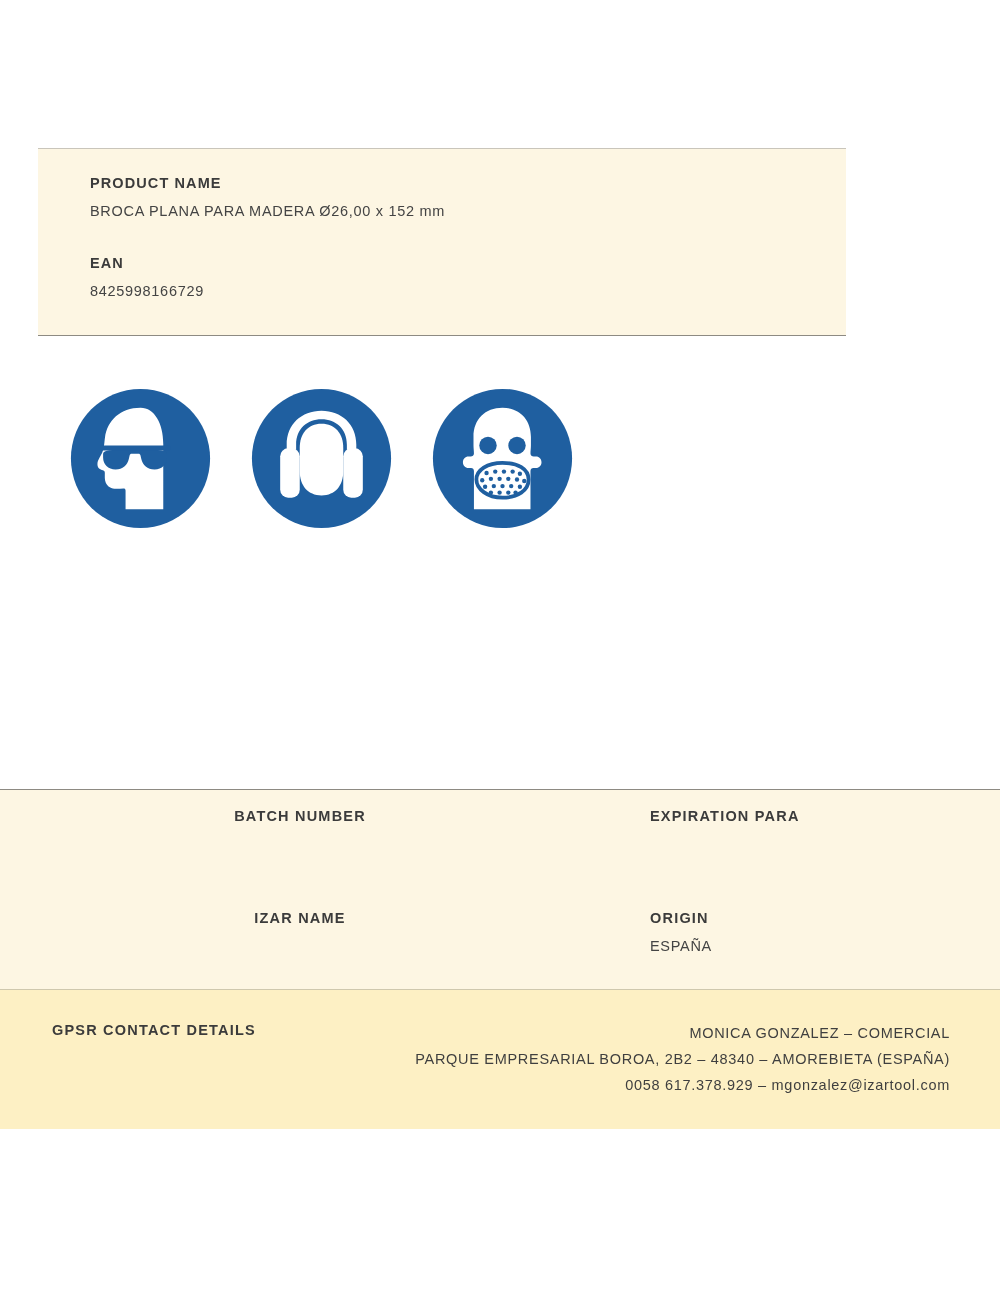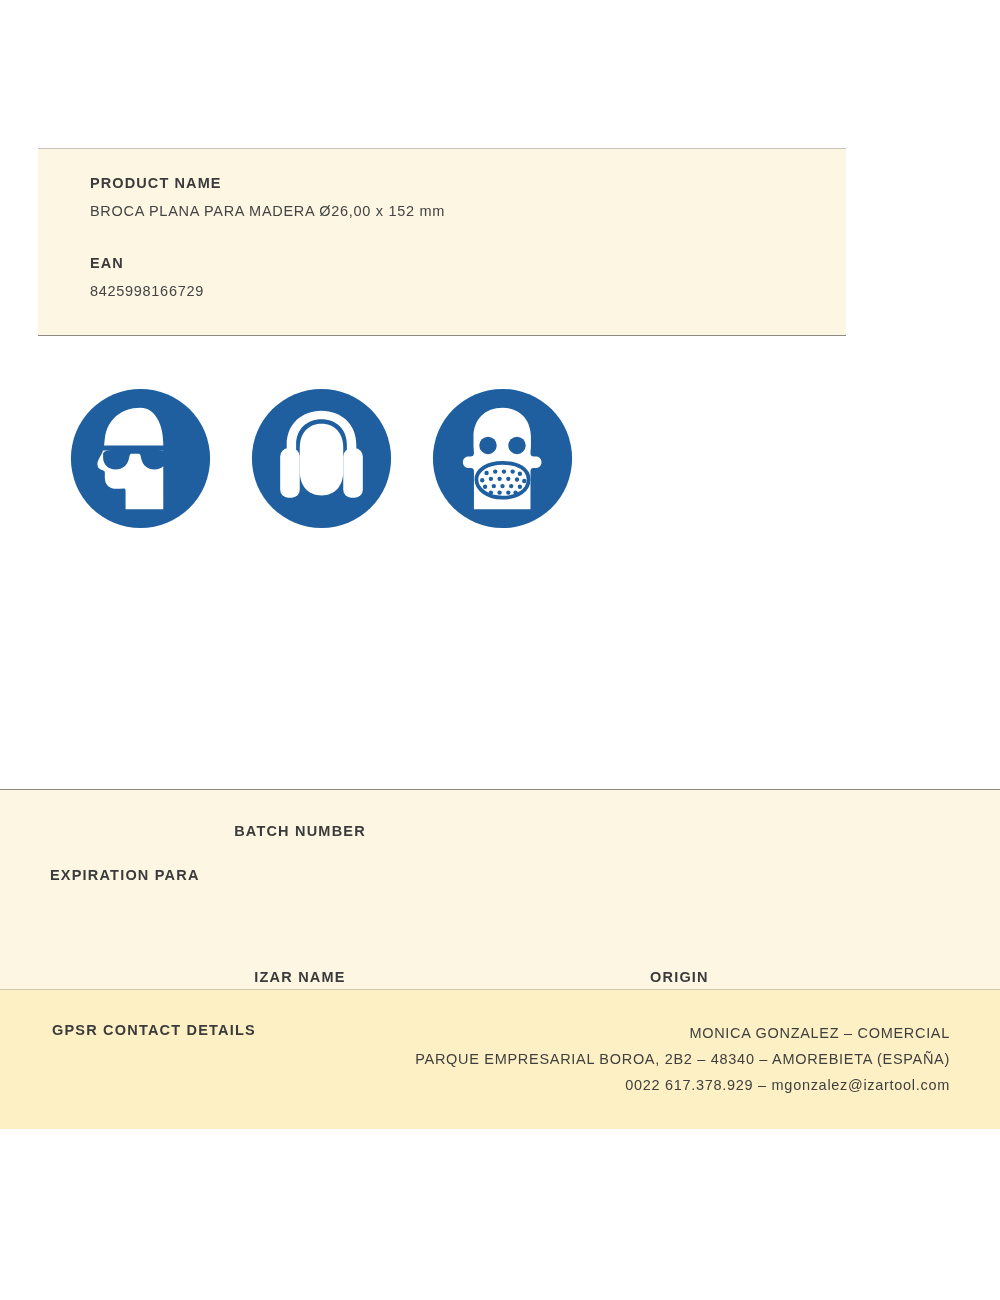--- a/index.html
+++ b/index.html
@@ -81,21 +81,21 @@
   }
   .info-row {
     display: flex;
     width: 100%;
   }
   .info-cell {
     text-align: center;
   }
   .cell-a { width: 600px; }
   .cell-b { width: 400px; text-align: left; padding-left: 50px;}
-  .info-row-1 { padding-top: 33px; flex-direction: column; }
+  .info-row-1 { padding-top: 18px; }
   .info-row-2 { padding-top: 58px; }
   .hdr {
     font-size: 14.5px;
     font-weight: bold;
     letter-spacing: 1.2px;
     color: #3b3b3b;
     margin: 0;
   }
   .val {
     font-size: 14.5px;
@@ -230,18 +230,18 @@
       </div>
     </div>
   </div>
 
   <div class="gpsr-band">
     <div class="gpsr-inner">
       <div class="gpsr-label">GPSR CONTACT DETAILS</div>
       <div class="gpsr-lines">
         <div>MONICA GONZALEZ – COMERCIAL</div>
         <div>PARQUE EMPRESARIAL BOROA, 2B2 – 48340 – AMOREBIETA (ESPAÑA)</div>
-        <div>0022 617.378.929 – mgonzalez@izartool.com</div>
+        <div>0058 617.378.929 – mgonzalez@izartool.com</div>
       </div>
     </div>
   </div>
 
 </div>
 
 </body></html>

